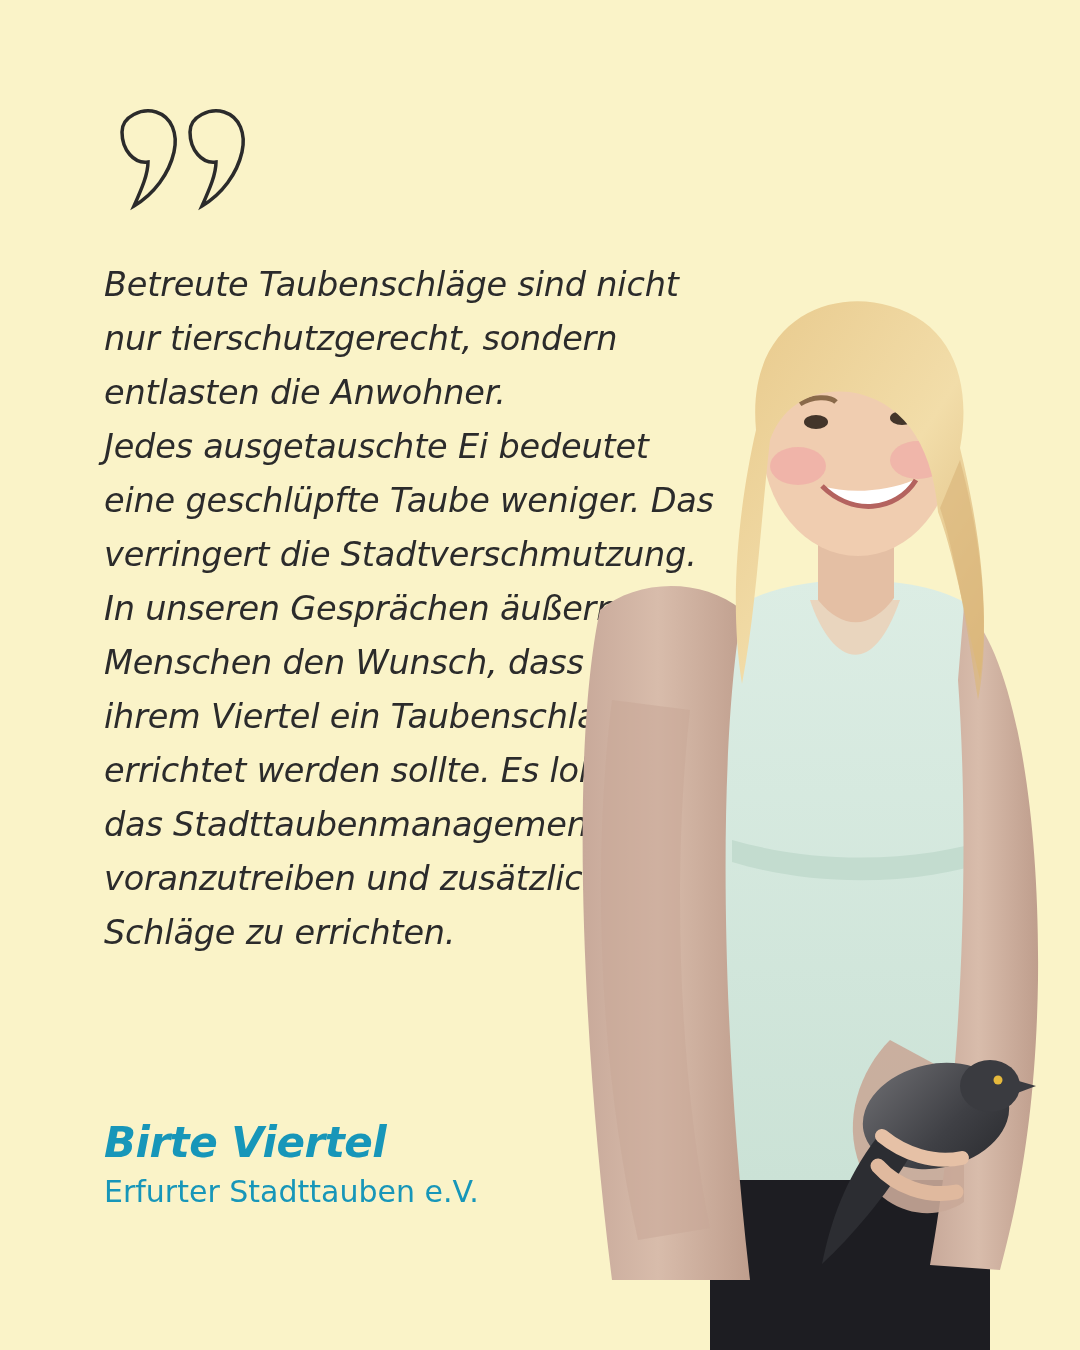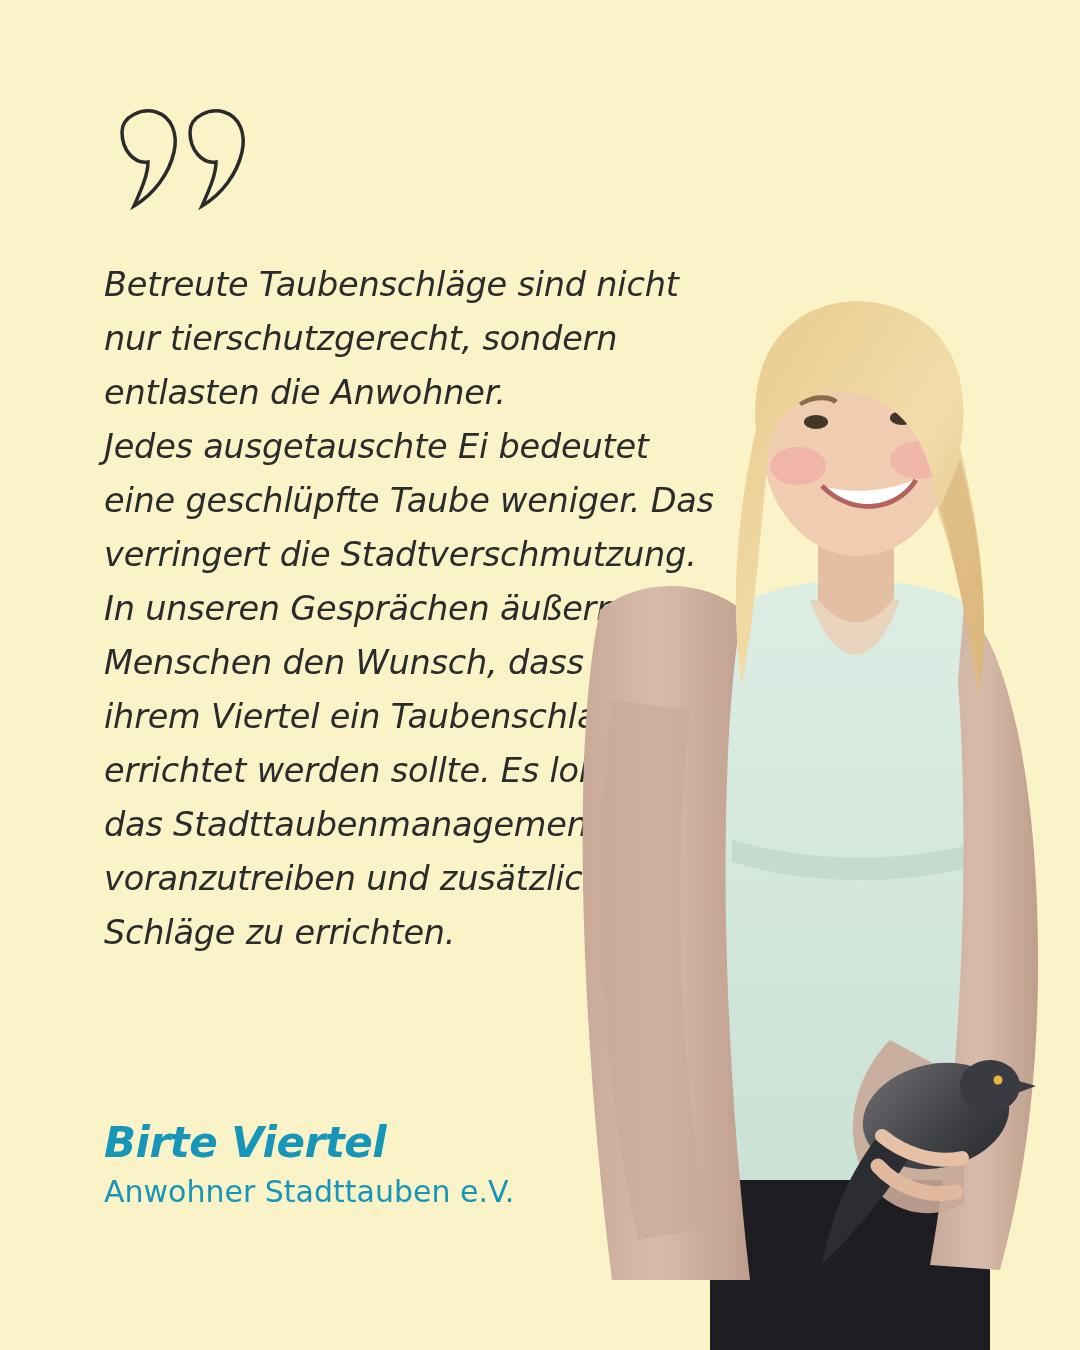--- a/index.html
+++ b/index.html
@@ -107,21 +107,21 @@
   </div>
 
   <div class="quote-block">
     <p class="quote-text">Betreute Taubenschläge sind nicht nur tierschutzgerecht, sondern entlasten die Anwohner.
 Jedes ausgetauschte Ei bedeutet eine geschlüpfte Taube weniger. Das verringert die Stadtverschmutzung.
 In unseren Gesprächen äußern viele Menschen den Wunsch, dass auch in ihrem Viertel ein Taubenschlag errichtet werden sollte. Es lohnt sich, das Stadttaubenmanagement weiter voranzutreiben und zusätzliche Schläge zu errichten.</p>
   </div>
 
   <div class="attribution">
     <p class="author-name">Birte Viertel</p>
-    <p class="author-org">Anwohner Stadttauben e.V.</p>
+    <p class="author-org">Erfurter Stadttauben e.V.</p>
   </div>
 
   <div class="photo">
     <svg viewBox="0 0 520 1070" xmlns="http://www.w3.org/2000/svg">
       <defs>
         <linearGradient id="cardiGrad" x1="0" y1="0" x2="1" y2="0">
           <stop offset="0%" stop-color="#C8A99A"></stop>
           <stop offset="45%" stop-color="#D8BCAB"></stop>
           <stop offset="100%" stop-color="#BF9E8D"></stop>
         </linearGradient>

